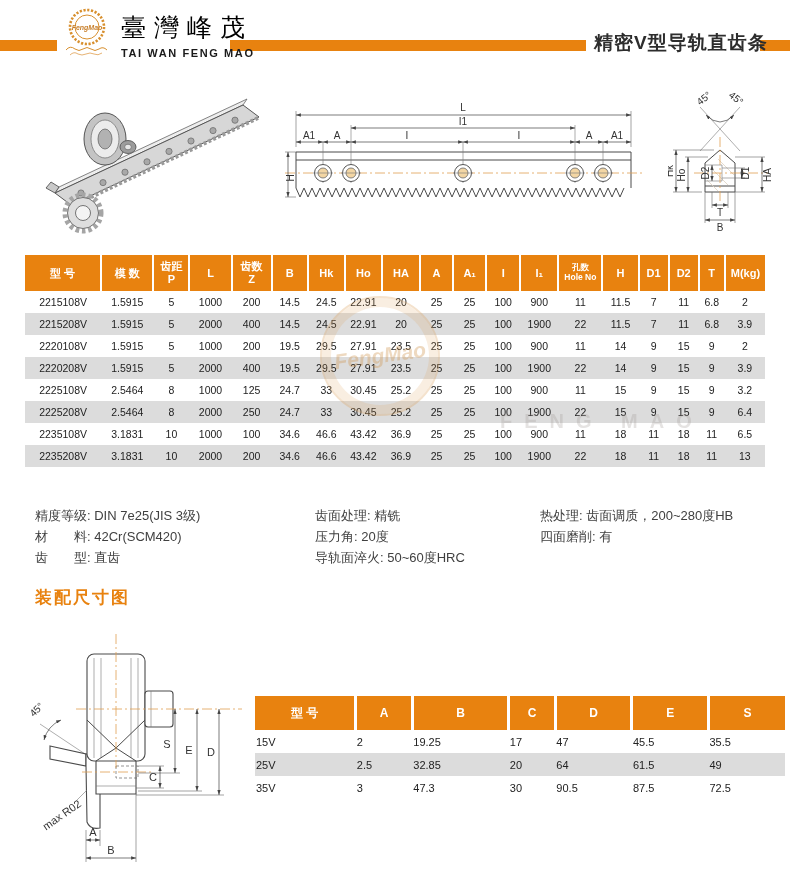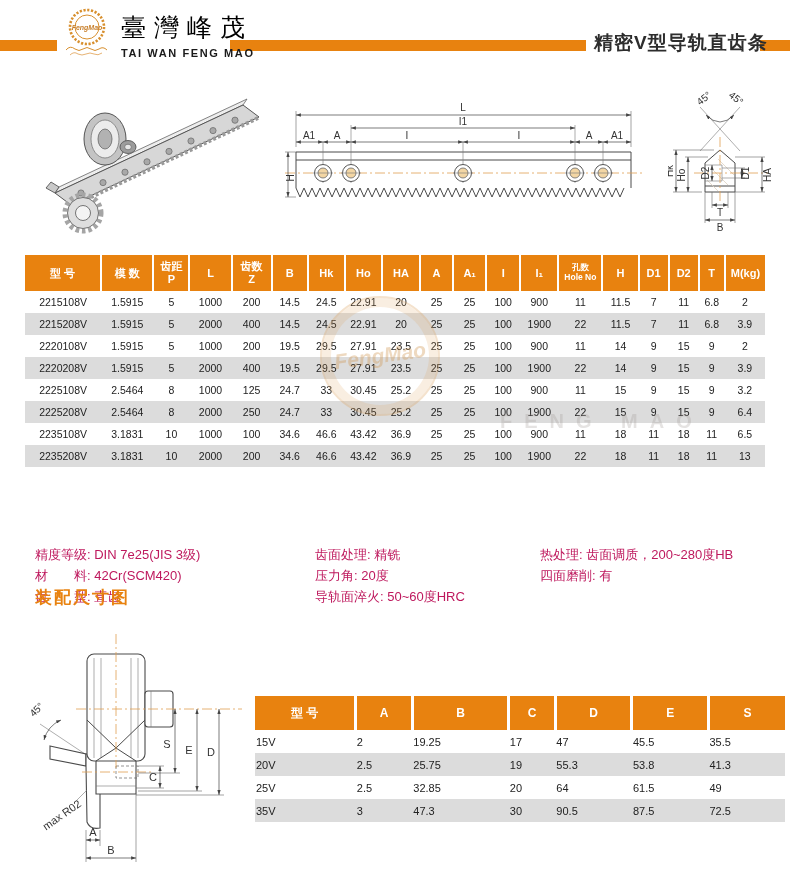--- a/index.html
+++ b/index.html
@@ -48,21 +48,21 @@
   
   .wm { position:absolute; pointer-events:none; }
   .wm-circle { left:320px; top:296px; width:116px; height:116px; border:2px solid rgba(220,160,90,0.30); border-radius:50%;
                box-shadow:inset 0 0 0 7px rgba(255,255,255,0), inset 0 0 0 9px rgba(220,160,90,0.18);
                display:flex; align-items:center; justify-content:center; }
   .wm-circle span { font-size:21px; font-style:italic; font-weight:bold; color:rgba(205,145,75,0.35); transform:rotate(-8deg); }
   .wm-cn { left:466px; top:316px; font-size:66px; font-weight:bold; letter-spacing:26px; color:rgba(150,145,138,0.22); white-space:nowrap; }
   .wm-en { left:492px; top:410px; font-size:20px; font-weight:bold; letter-spacing:12px; color:rgba(150,145,138,0.25); white-space:nowrap;margin-left:8px; }
 
   
-  .note-col { position:absolute; top:505px; font-size:13px; color:#be185d; line-height:21px; white-space:nowrap;margin-top:39px; }
+  .note-col { position:absolute; top:505px; font-size:13px; color:#404040; line-height:21px; white-space:nowrap; }
   .nc1 { left:35px; } .nc2 { left:315px; } .nc3 { left:540px; }
 
   
   .assembly-title { position:absolute; left:35px; top:586px; margin:0; font-size:17px; font-weight:bold; letter-spacing:2px; color:var(--accent); }
   .dim { position:absolute; left:255px; top:696px; width:530px; }
   .dim th { background:var(--accent); color:#fff; font-weight:bold; font-size:12px; height:32px; text-align:center; }
   .dim th + th { border-left:3px solid #fff; }
   .dim td { text-align:left; font-size:11px; color:#222; height:21px; }
   .dim tbody tr:nth-child(even) { background:var(--row-alt); }
 </style>
@@ -557,29 +557,20 @@
         <tr>
           <td>15V</td>
           <td>2</td>
           <td>19.25</td>
           <td>17</td>
           <td>47</td>
           <td>45.5</td>
           <td>35.5</td>
         </tr>
         <tr>
-          <td>20V</td>
-          <td>2.5</td>
-          <td>25.75</td>
-          <td>19</td>
-          <td>55.3</td>
-          <td>53.8</td>
-          <td>41.3</td>
-        </tr>
-        <tr>
           <td>25V</td>
           <td>2.5</td>
           <td>32.85</td>
           <td>20</td>
           <td>64</td>
           <td>61.5</td>
           <td>49</td>
         </tr>
         <tr>
           <td>35V</td>

